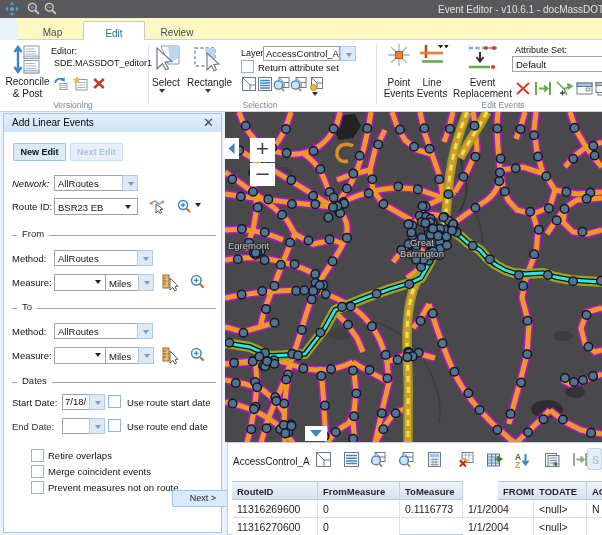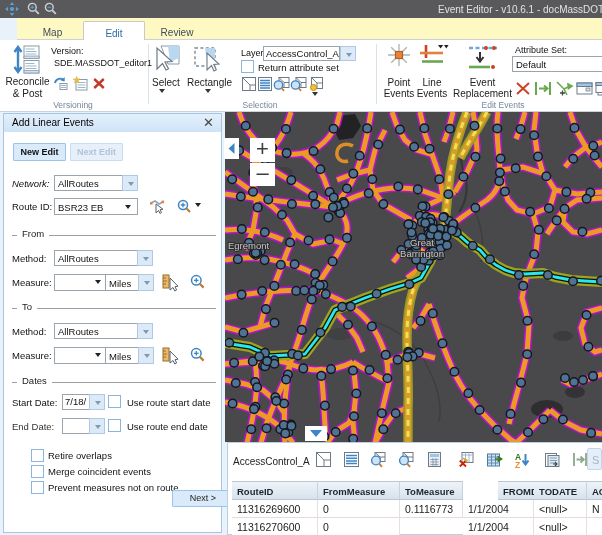--- a/index.html
+++ b/index.html
@@ -94,21 +94,21 @@
       <g>
         <rect x="12" y="1" width="15" height="12.5" fill="#fff" stroke="#8a9aa8"></rect>
         <path d="M13.5 4 h9 M13.5 6.5 h11 M13.5 9 h11" stroke="#9fb6c8" stroke-width="1.2"></path>
         <path d="M12 11 h15 v2.5 h-15 z" fill="#cfe2f3" stroke="#8a9aa8" stroke-width=".8"></path>
         <rect x="12" y="15.5" width="15" height="12.5" fill="#fff" stroke="#8a9aa8"></rect>
         <path d="M13.5 18.5 h9 M13.5 21 h11 M13.5 23.5 h11" stroke="#9fb6c8" stroke-width="1.2"></path>
         <path d="M12 25.5 h15 v2.5 h-15 z" fill="#cfe2f3" stroke="#8a9aa8" stroke-width=".8"></path>
       </g>
     </svg>
     <div class="rlabel abs" style="left:5px;top:36px;width:45px;">Reconcile<br>&amp; Post</div>
-    <div class="lbl" style="left:51px;top:6px;font-size:9px;">Version:</div>
+    <div class="lbl" style="left:51px;top:6px;font-size:9px;">Editor:</div>
     <div class="lbl" style="left:54px;top:18px;font-size:9px;">SDE.MASSDOT_editor1</div>
     <svg class="abs" style="left:53px;top:36px" width="15" height="14" viewBox="0 0 15 14">
       <path d="M2 7 a5 5 0 0 1 9 -2.2" stroke="#3d85c6" stroke-width="1.8" fill="none"></path>
       <path d="M11.8 1.2 L11.5 5.6 L7.4 4.2 Z" fill="#3d85c6"></path>
       <rect x="7" y="7.5" width="7" height="6" fill="#fff" stroke="#8a9aa8"></rect>
       <path d="M8 9.5 h5 M8 11.5 h5" stroke="#9fb6c8"></path>
     </svg>
     <svg class="abs" style="left:72px;top:36px" width="16" height="15" viewBox="0 0 16 15">
       <rect x="4" y="3.5" width="11" height="10.5" fill="#fff" stroke="#8a9aa8"></rect>
       <path d="M5.5 6.5 h8 M5.5 9 h8 M5.5 11.5 h8" stroke="#9fb6c8"></path>

